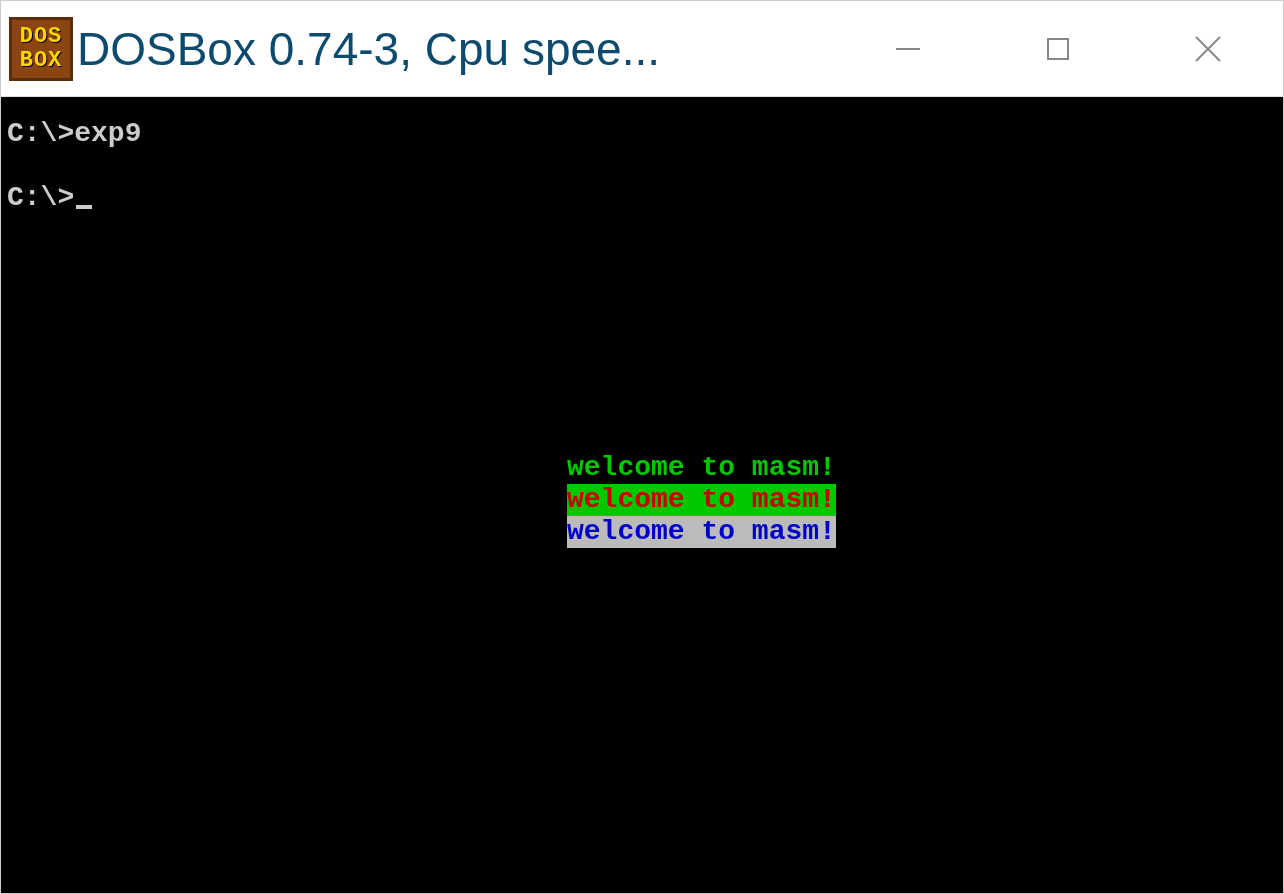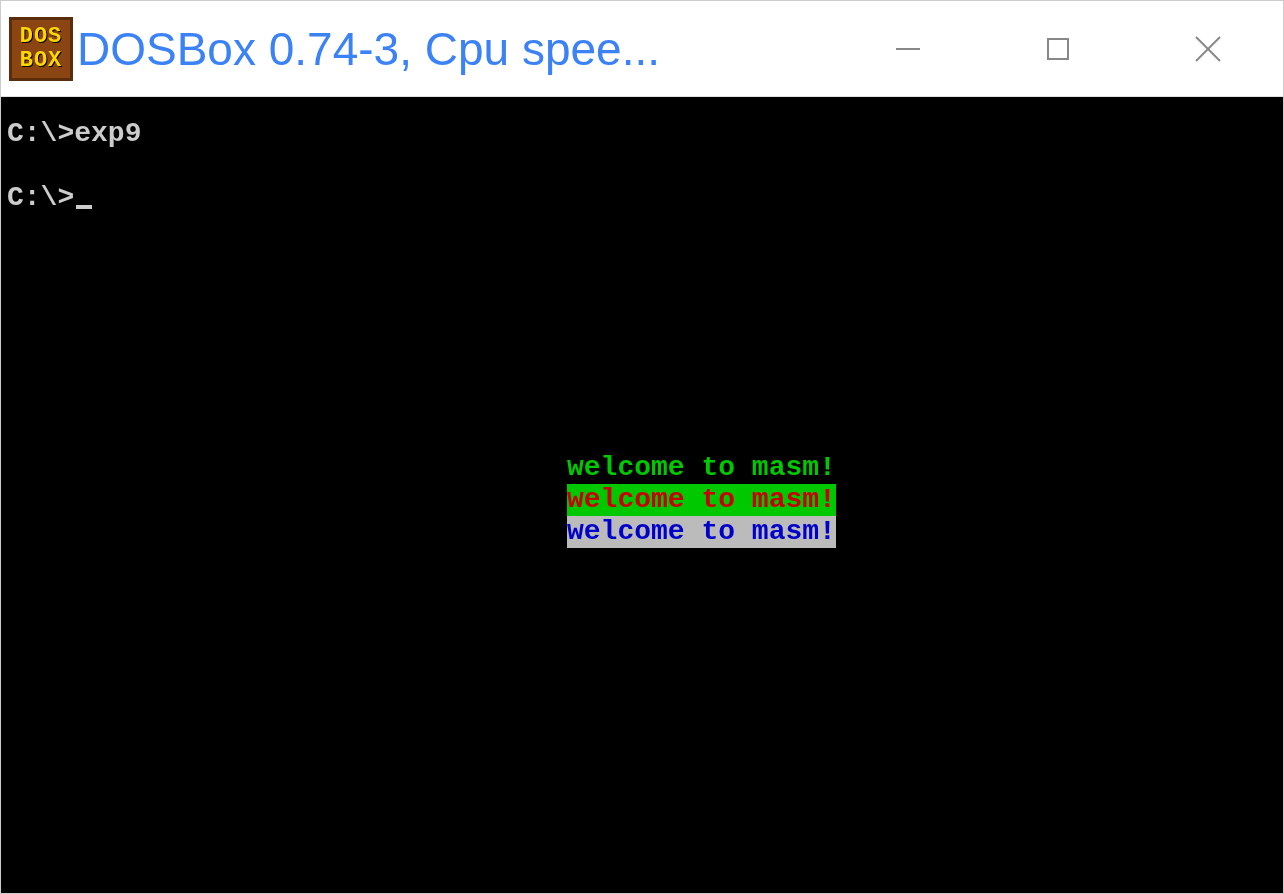--- a/index.html
+++ b/index.html
@@ -46,21 +46,21 @@
       font-weight: bold;
       font-size: 22px;
       line-height: 24px;
       color: #FFD700;
       text-align: center;
       letter-spacing: 1px;
       text-shadow: 1px 1px 0 #000;
     }
     .title-text {
       font-size: 46px;
-      color: #3b82f6;
+      color: #0c4a6e;
       font-weight: 400;
       flex: 1;
       white-space: nowrap;
       overflow: hidden;
       text-overflow: ellipsis;
     }
     .window-controls {
       display: flex;
       align-items: center;
       height: 100%;

